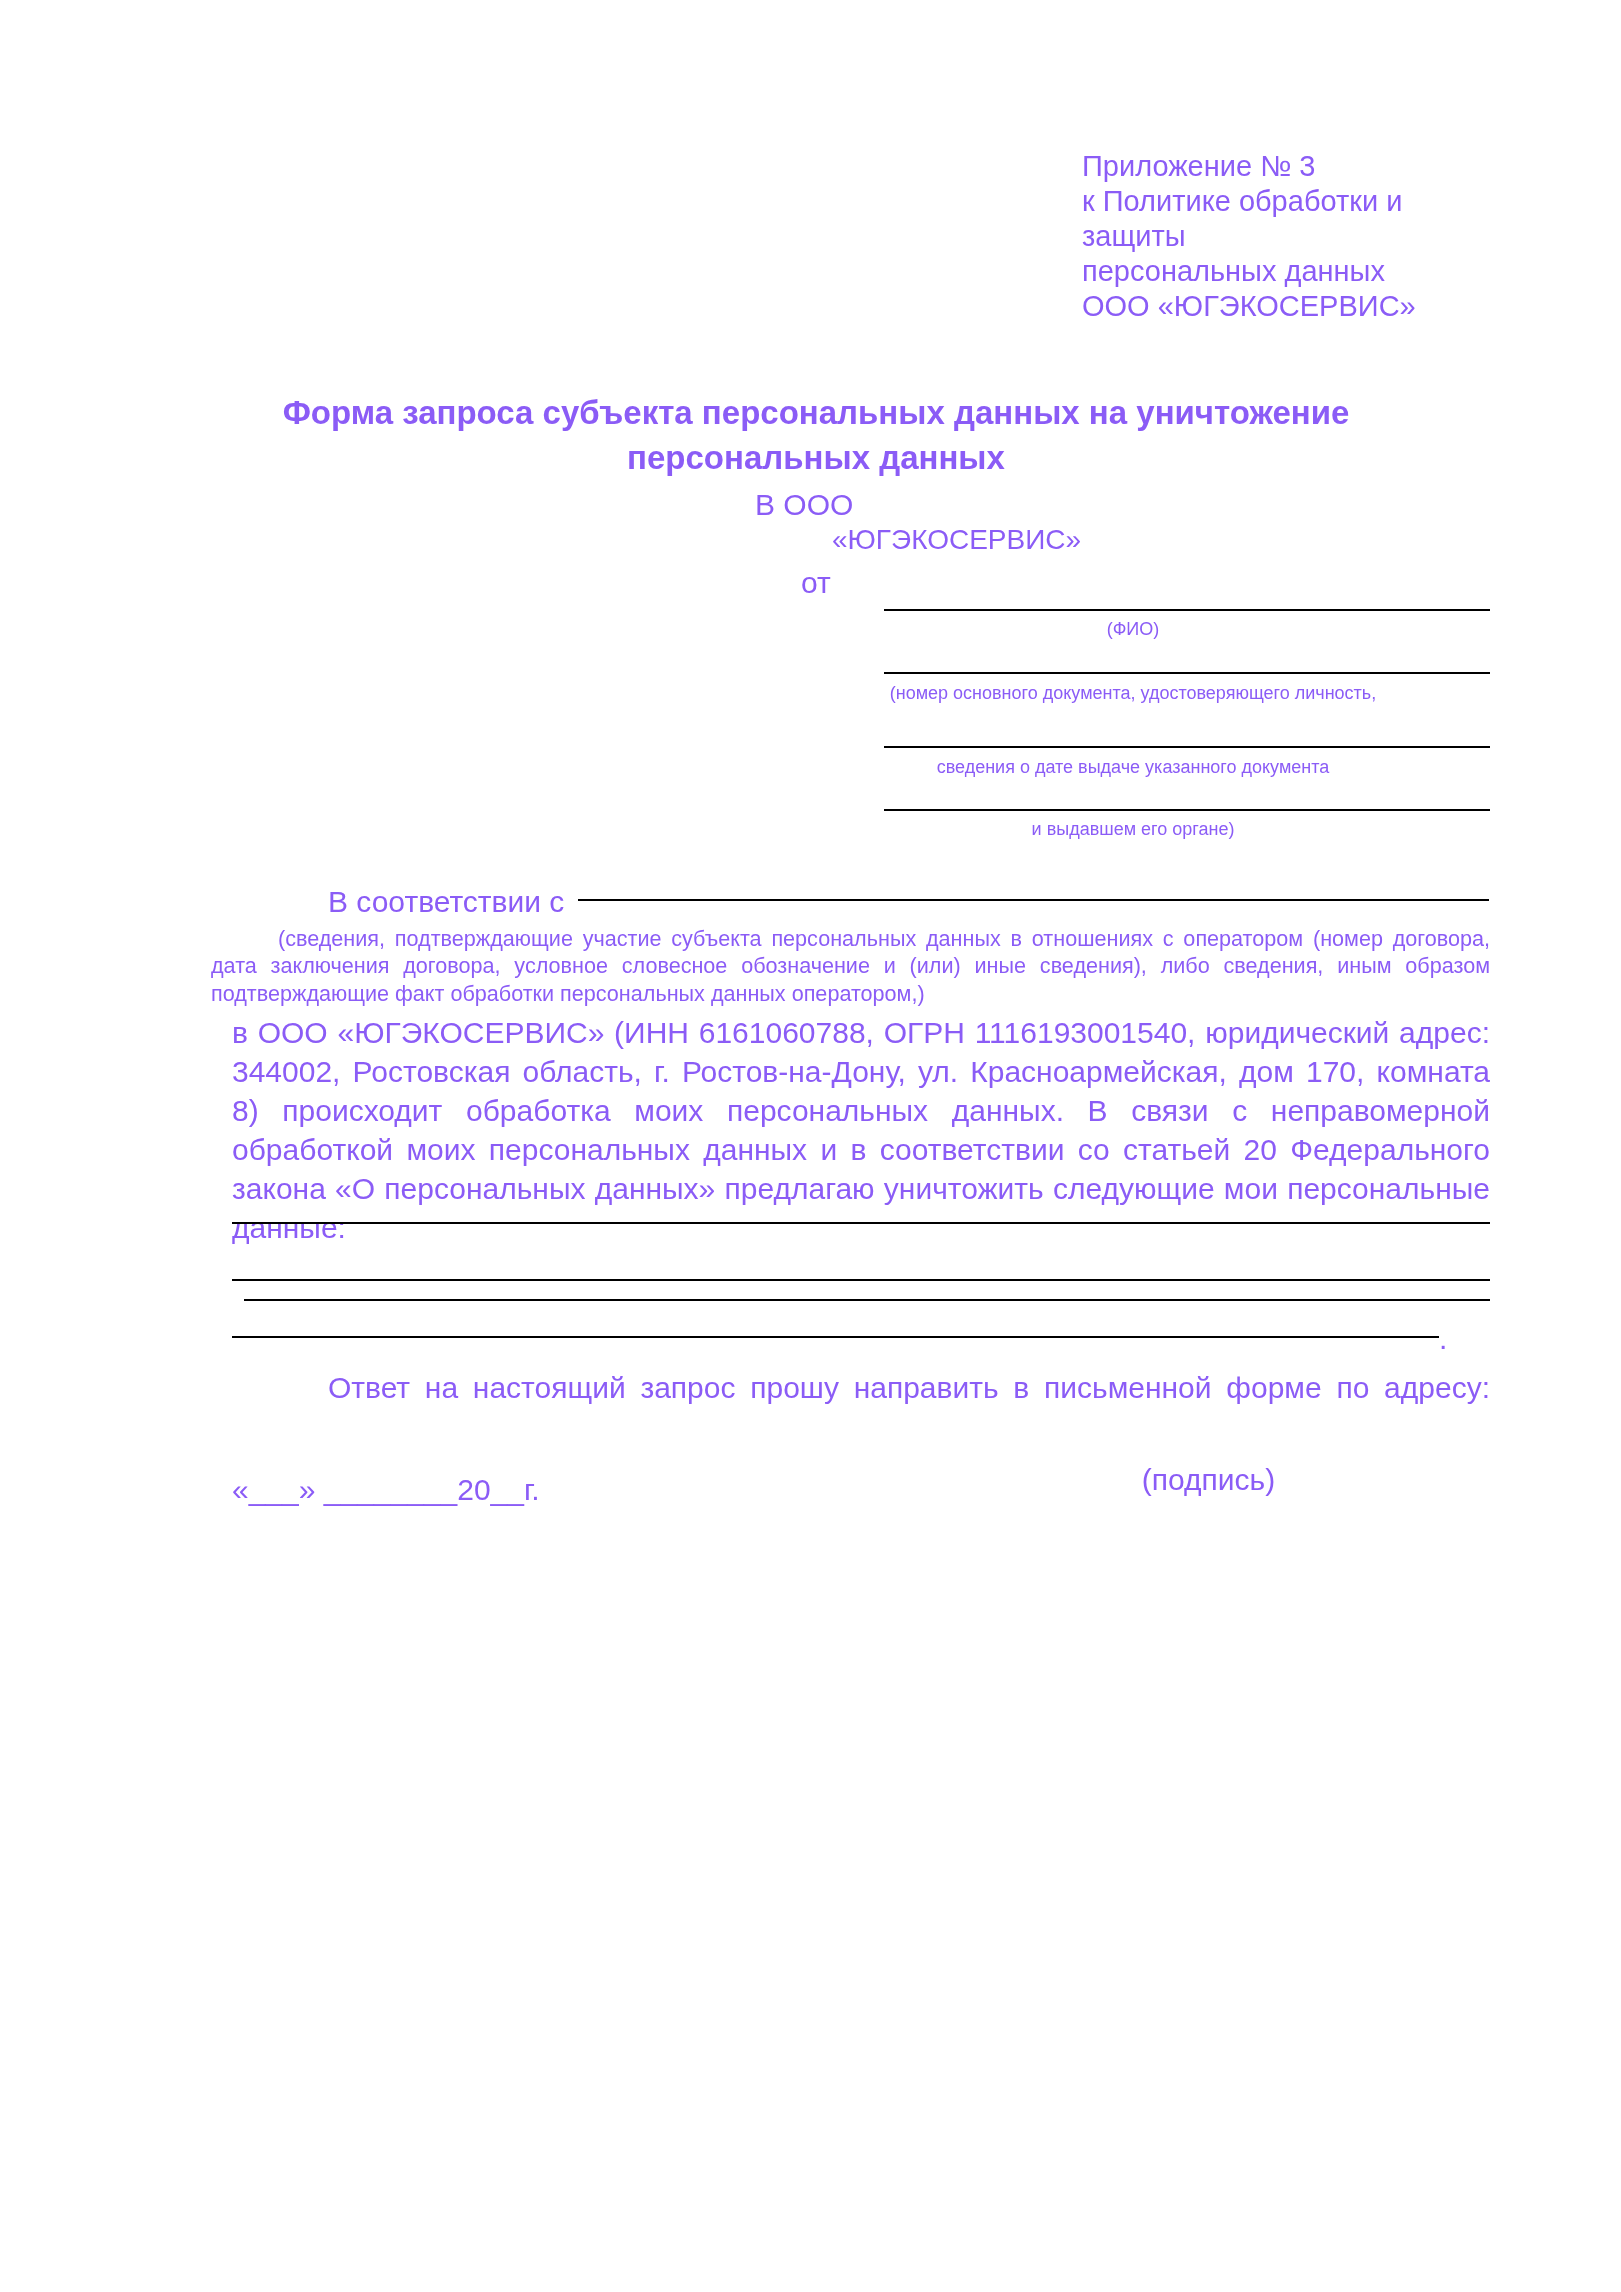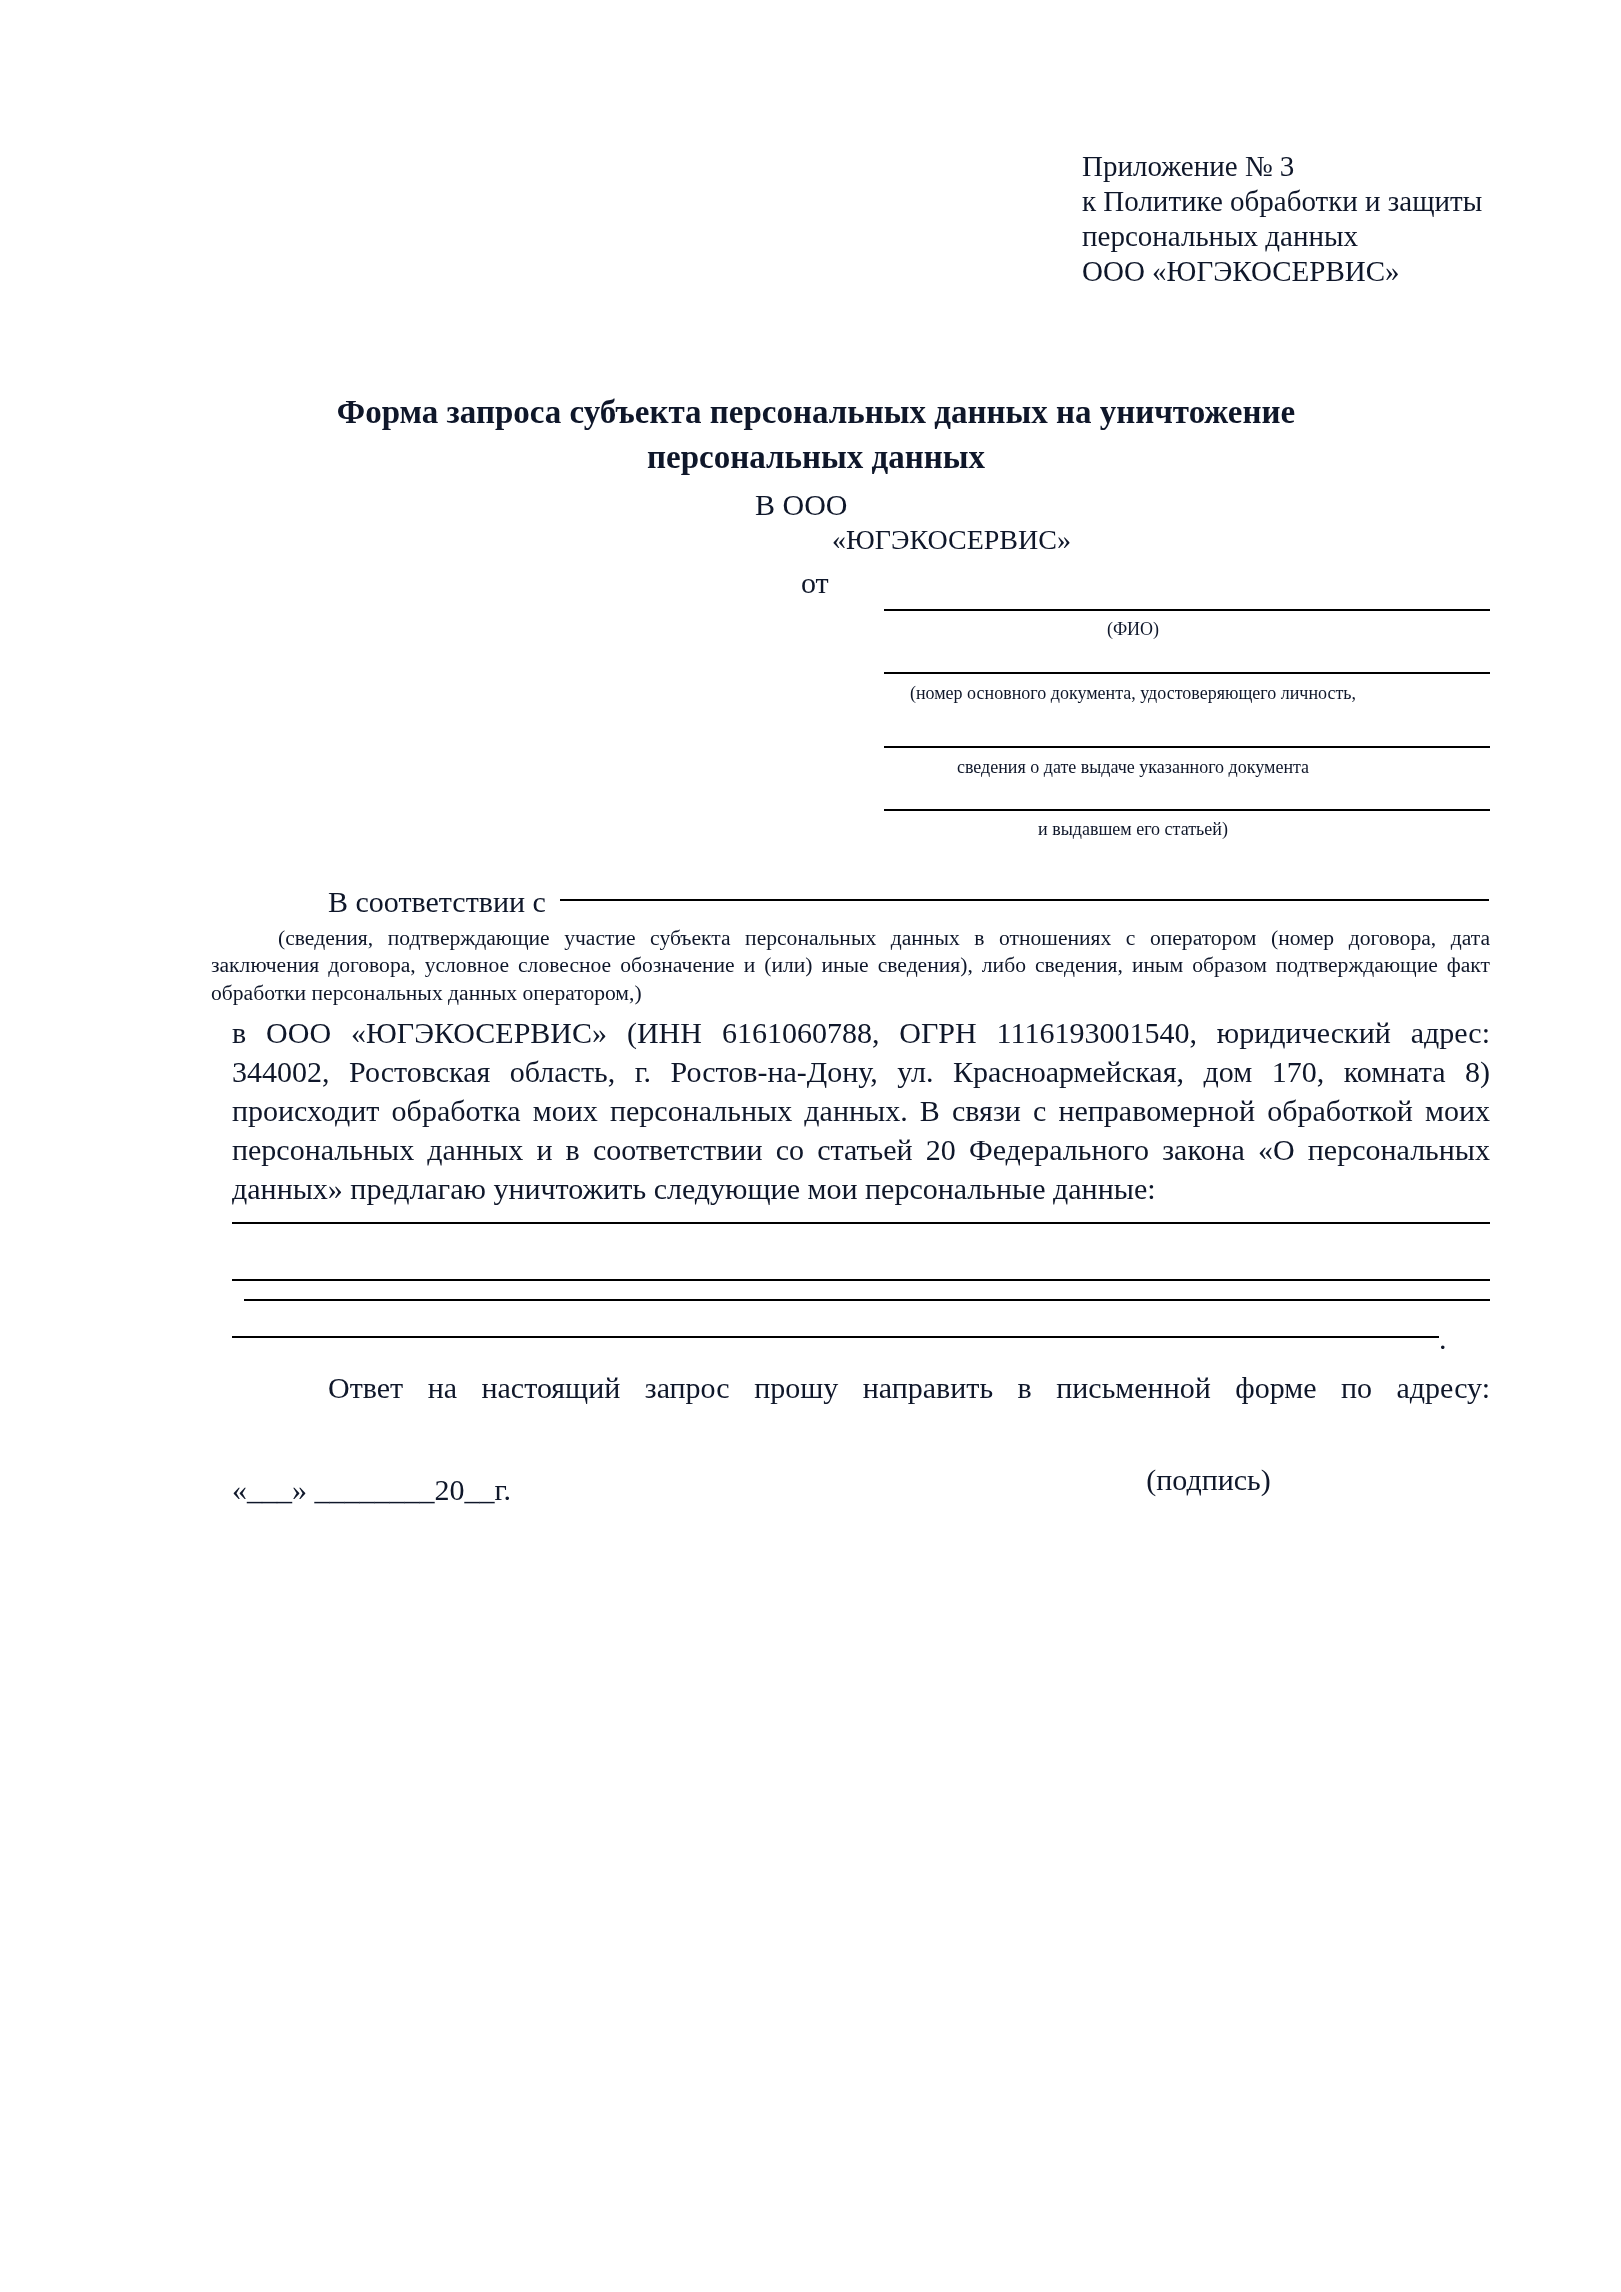--- a/index.html
+++ b/index.html
@@ -2,22 +2,22 @@
 <html lang="ru"><head>
 <meta charset="utf-8">
 <style>
   * { margin:0; padding:0; box-sizing:border-box; }
   html,body { background:#ffffff; }
   .page {
     position:relative;
     width:1621px;
     height:2293px;
     background:#ffffff;
-    color:#0f172a;
-    font-family:Liberation Serif, serif;
+    color:#8b5cf6;
+    font-family:Liberation Sans, sans-serif;
     overflow:hidden;
   }
   .abs { position:absolute; }
 
   
   .hdr { left:1082px; top:149px; width:431px; font-size:29px; line-height:35px; }
 
   
   .title { left:0; top:390px; width:100%; text-align:center; font-weight:bold; font-size:33px; line-height:45px;padding-left:11px; }
 
@@ -93,21 +93,21 @@
   <div class="abs fline" style="top:609px;"></div>
   <div class="abs fcap" style="top:617px;">(ФИО)</div>
 
   <div class="abs fline" style="top:672px;"></div>
   <div class="abs fcap" style="top:681px;">(номер основного документа, удостоверяющего личность,</div>
 
   <div class="abs fline" style="top:746px;"></div>
   <div class="abs fcap" style="top:755px;">сведения о дате выдаче указанного документа</div>
 
   <div class="abs fline" style="top:809px;"></div>
-  <div class="abs fcap" style="top:817px;">и выдавшем его статьей)</div>
+  <div class="abs fcap" style="top:817px;">и выдавшем его органе)</div>
 
   <div class="abs row accord">
     <span>В соответствии с</span>
     <span style="width:13.7px;"></span>
     <span class="fill"></span>
   </div>
 
   <div class="abs note">(сведения, подтверждающие участие субъекта персональных данных в отношениях с оператором (номер договора, дата заключения договора, условное словесное обозначение и (или) иные сведения), либо сведения, иным образом подтверждающие факт обработки персональных данных оператором,)</div>
 
   <div class="abs bodytext">в ООО «ЮГЭКОСЕРВИС»  (ИНН 6161060788, ОГРН 1116193001540, юридический адрес: 344002, Ростовская область, г. Ростов-на-Дону, ул. Красноармейская, дом 170, комната 8) происходит обработка моих персональных данных. В связи с неправомерной обработкой моих персональных данных и в соответствии со статьей 20 Федерального закона «О персональных данных» предлагаю уничтожить следующие мои персональные данные:</div>

